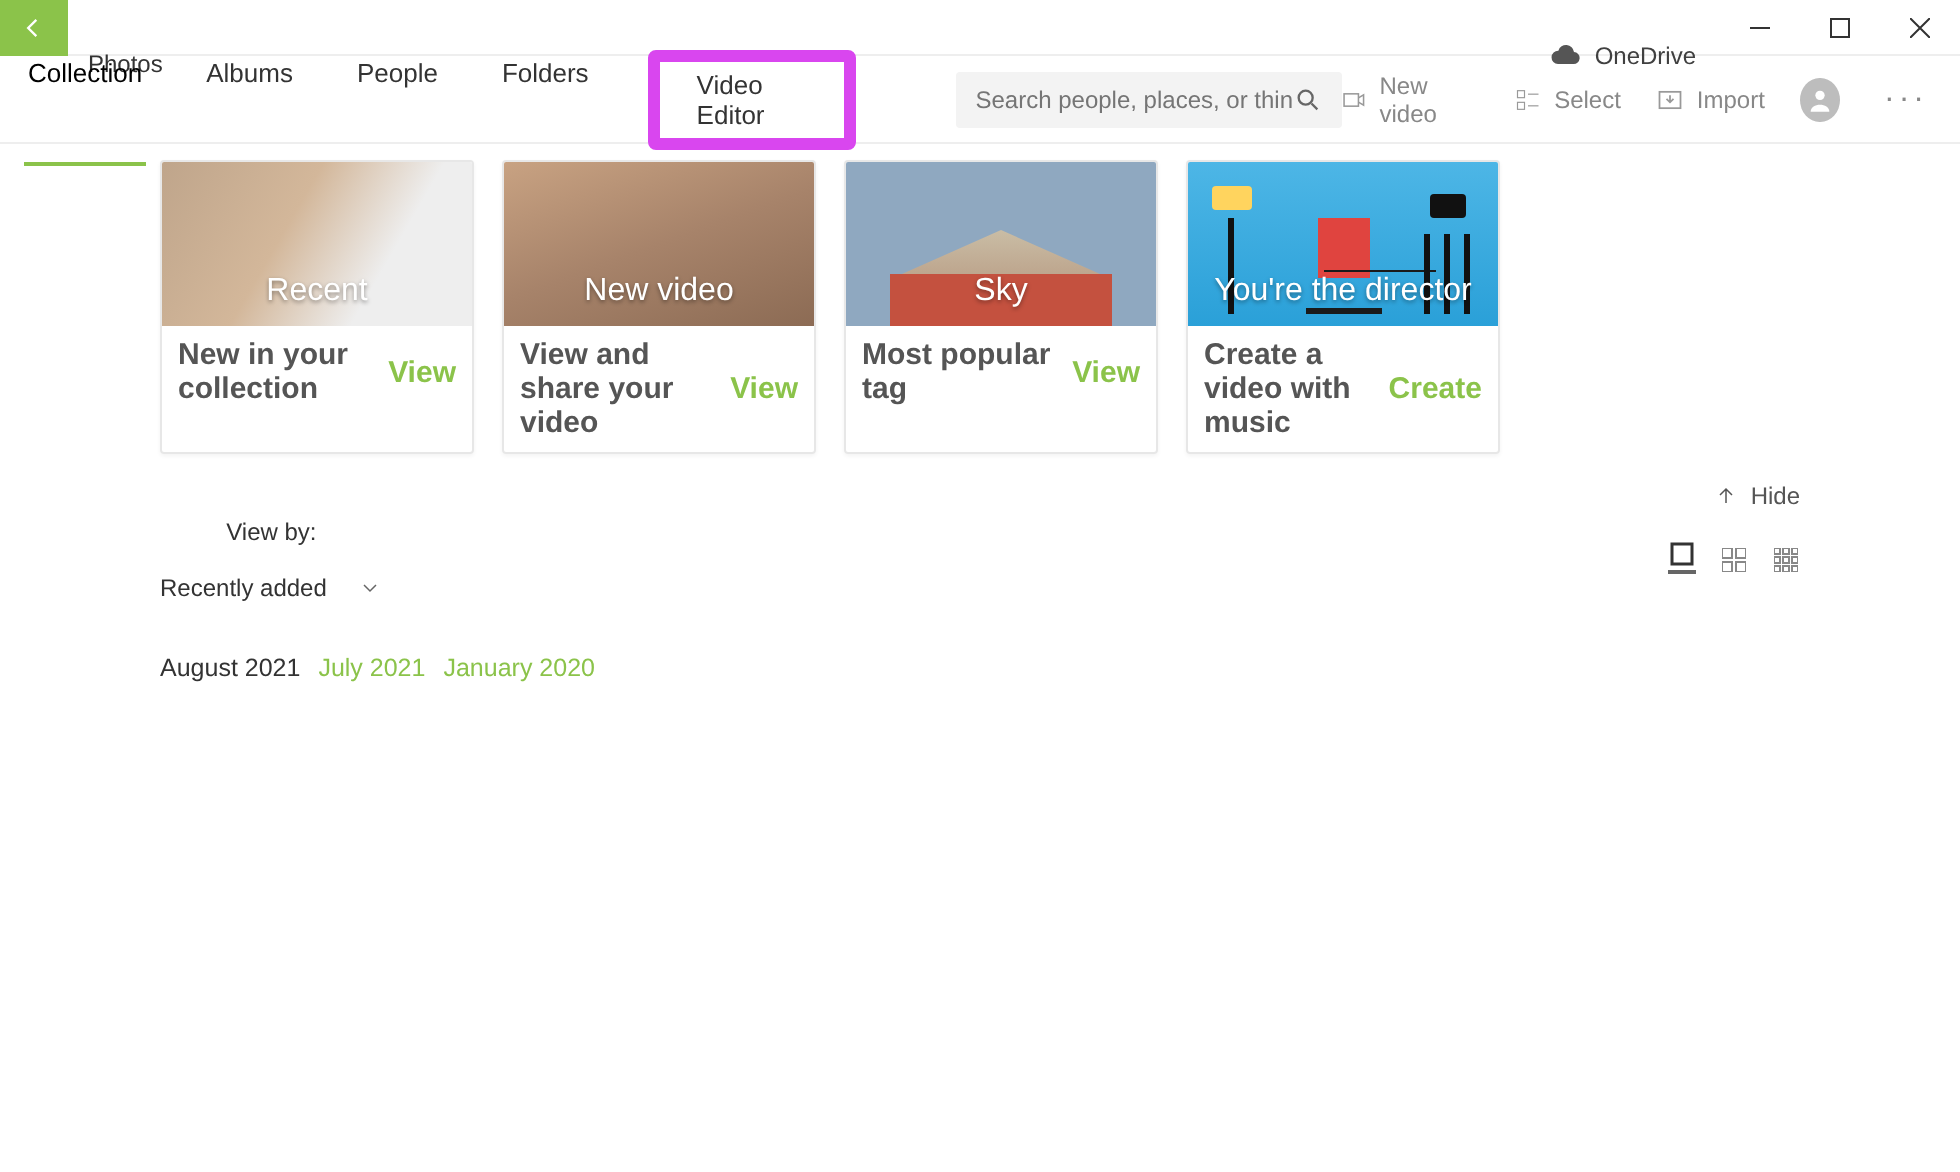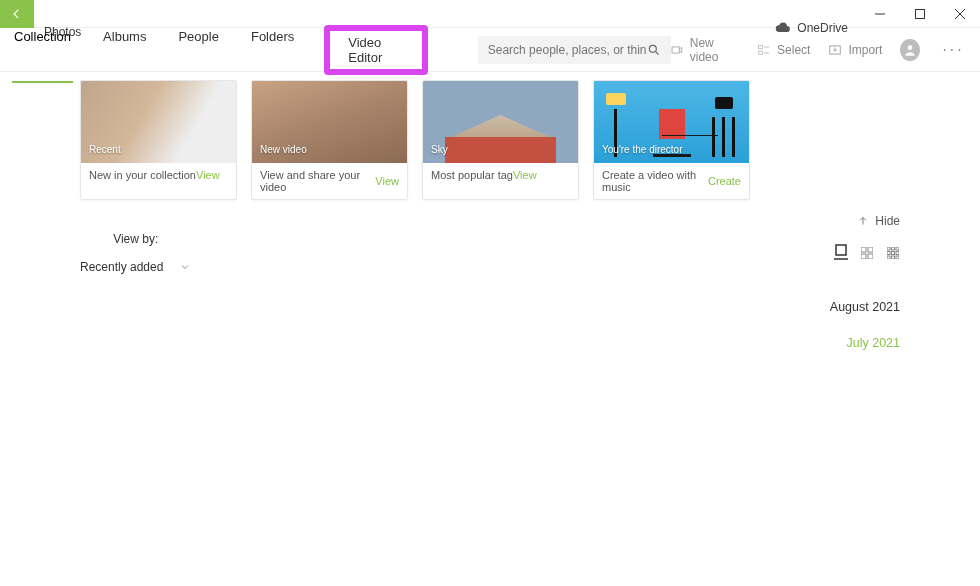--- a/index.html
+++ b/index.html
@@ -22,22 +22,22 @@
     .searchbox input { border:none; outline:none; background:transparent; flex:1; font-size:12px; color:#777; }
     .nav-spacer { flex:1; }
     .nav-actions { display:flex; align-items:center; gap:18px; color:#888; margin-right:4px; }
     .nav-action { display:flex; align-items:center; gap:6px; font-size:12px; cursor:pointer; }
     .avatar { width:22px; height:22px; border-radius:50%; background:#bdbdbd; display:flex; align-items:center; justify-content:center; color:#fff; }
     .dots { font-size:16px; letter-spacing:2px; cursor:pointer; padding:0 4px; }
 
     .content { padding: 8px 80px 0 80px; }
     .cards { display:flex; gap:14px; }
     .card { width: 157px; border:1px solid #e7e7e7; border-radius:2px; box-shadow: 0 1px 2px rgba(0,0,0,0.05); display:flex; flex-direction:column; overflow:hidden; }
-    .card-img { height:82px; position:relative; display:flex; align-items:flex-end; padding:8px; color:#fff; font-size:10px; }
-    .card-footer { display:flex; align-items:center; justify-content:flex-start; padding: 6px 8px; font-size:11px; color:#555; }
+    .card-img { height:82px; position:relative; display:flex; align-items:flex-end; padding:8px; color:#fff; font-size:16px;justify-content:center; }
+    .card-footer { display:flex; align-items:center; justify-content:flex-start; padding: 6px 8px; font-size:15px; color:#555;font-weight:bold; }
     .card-footer .link { color:#8bc34a; }
 
     .c1 { background: linear-gradient(120deg,#bfa58b 0%,#d3b79a 40%, #eee 70%); }
     .c2 { background: linear-gradient(160deg,#c8a282 0%,#a7836a 50%, #8c6b54 100%); }
     .c3 { background: linear-gradient(#8fa8c0,#8fa8c0); position:relative; }
     .c3::before { content:""; position:absolute; left:10px; right:10px; bottom:0; top:34px; background:linear-gradient(#d0bfa2,#b3886a); clip-path: polygon(10% 50%, 50% 0%, 90% 50%, 90% 100%, 10% 100%); opacity:.9;}
     .c3::after { content:""; position:absolute; left:22px; right:22px; bottom:0; height:26px; background:#c4513f;}
     .c4 { background: linear-gradient(#4db6e6,#2aa0d8); position:relative; }
     .c4 .chair { position:absolute; left:50%; bottom:6px; transform:translateX(-50%); width:42px; height:48px; }
     .c4 .chair::before { content:""; position:absolute; left:8px; top:0; width:26px; height:30px; background:#e0443f; }
@@ -53,21 +53,21 @@
     .hide-row { display:flex; justify-content:flex-end; margin-top:14px; }
     .hide-link { display:flex; align-items:center; gap:6px; color:#555; font-size:12px; cursor:pointer; }
 
     .viewby-row { display:flex; align-items:center; justify-content:space-between; margin-top:4px; }
     .viewby { display:flex; align-items:center; gap:14px; color:#333; font-size:12px;flex-direction:column; }
     .viewby .dropdown { display:flex; align-items:center; gap:16px; cursor:pointer; }
     .grid-icons { display:flex; gap:12px; align-items:center; color:#666; }
     .gicon { width:14px; height:14px; display:flex; align-items:center; justify-content:center; cursor:pointer; }
     .gicon.active { border-bottom:2px solid #666; padding-bottom:4px; }
 
-    .dates { margin-top:26px; display:flex; flex-direction:column; gap:22px; font-size:12.5px;align-items:flex-end; }
+    .dates { margin-top:26px; display:flex; flex-direction:row; gap:9px; font-size:12.5px; }
     .date { color:#333; cursor:pointer; }
     .date.link { color:#8bc34a; }
 
     svg { display:block; }
   </style>
 </head>
 <body>
 
 <div class="titlebar">
   <div class="back-btn">
@@ -244,14 +244,15 @@
               <rect x="9" y="9" width="3" height="3"></rect>
             </g>
           </svg>
         </div>
     </div>
   </div>
 
   <div class="dates">
     <div class="date">August 2021</div>
     <div class="date link">July 2021</div>
+    <div class="date link">January 2020</div>
   </div>
 </div>
 
 </body></html>

